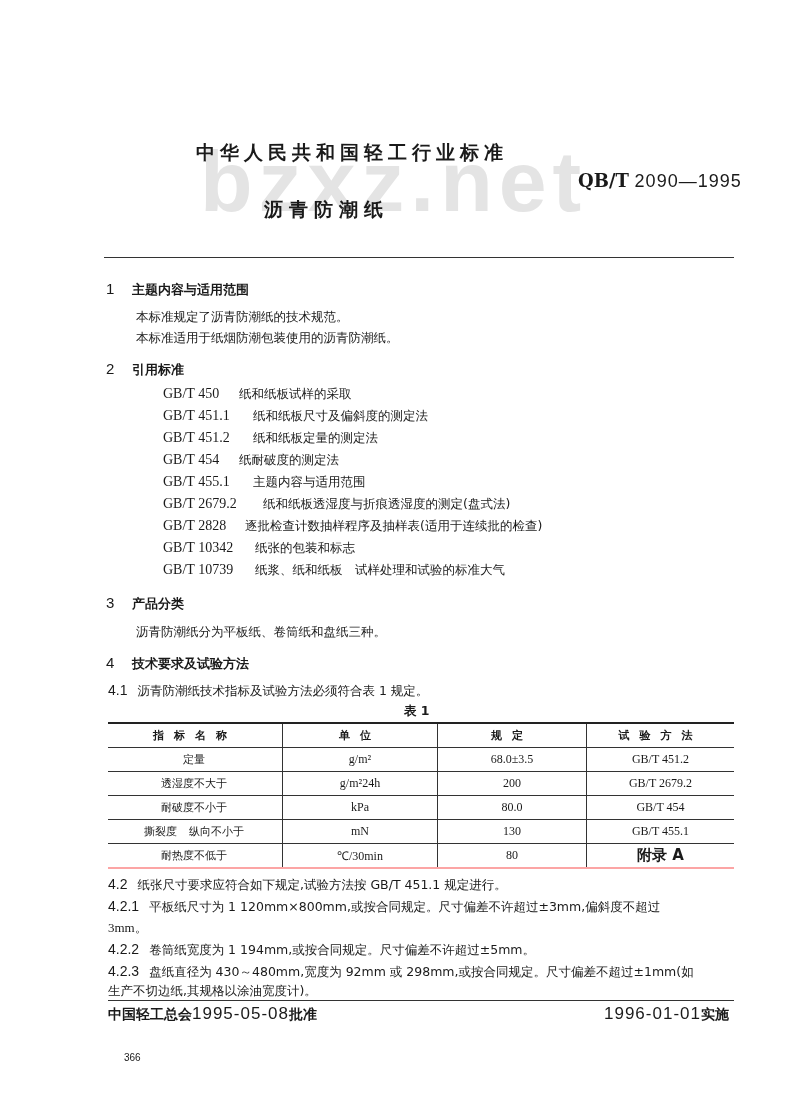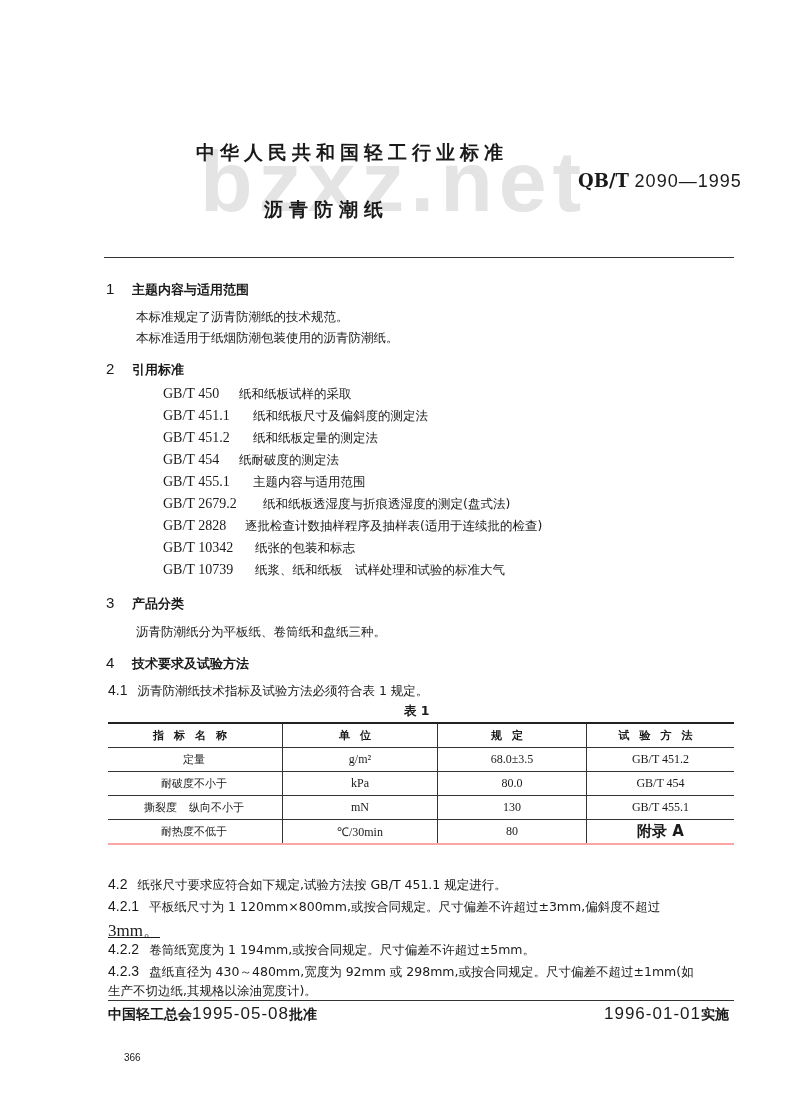--- a/index.html
+++ b/index.html
@@ -19,21 +19,21 @@
   .std-code .num { font-family: "Liberation Sans", sans-serif; letter-spacing: 1px; }
   .doc-title { left: 264px; top: 197px; font-size: 19px; font-weight: bold; letter-spacing: 6px; z-index: 1; }
   .rule { position: absolute; left: 104px; width: 630px; height: 0; border-top: 1.5px solid #333; }
   .sec-h { font-size: 13px; font-weight: bold; }
   .sec-h .n { font-family: "Liberation Sans", sans-serif; font-weight: normal; font-size: 15px; display: inline-block; width: 26px; }
   .body-t { font-size: 12.5px; }
   .ref { font-size: 12.5px; }
   .ref .code { font-family: "Liberation Serif", serif; font-size: 14px; display: inline-block; margin-left: 29px; }
   .clause { font-size: 12.5px; }
   .clause .n { font-family: "Liberation Sans", sans-serif; font-size: 14px; margin-right: 10px; }
-  .serif { font-family: "Liberation Serif", serif; font-size: 17px; text-decoration: underline; }
+  .serif { font-family: "Liberation Serif", serif; font-size: 13px; }
   table.spec {
     position: absolute; left: 108px; top: 722px; width: 626px; border-collapse: collapse;
     font-size: 11px;
   }
   table.spec td, table.spec th {
     border-top: 1px solid #333; border-bottom: 1px solid #333; height: 23px; padding: 0; text-align: center;
     font-weight: normal;
   }
   table.spec tr:first-child th { border-top: 2px solid #222; }
   table.spec tr:last-child td { border-bottom: 2px solid #fca5a5; }
@@ -113,20 +113,31 @@
             <span></span>
           </div>
         </td>
     <td class="c2 val">g/m²</td>
     <td class="c3 val">68.0±3.5</td>
     <td class="c4 val">GB/T 451.2</td>
   </tr>
   <tr>
     <td class="c1">
           <div class="name-cell">
+            <span class="name-left"><span>透湿度</span></span>
+            <span>不大于</span>
+          </div>
+        </td>
+    <td class="c2 val">g/m²24h</td>
+    <td class="c3 val">200</td>
+    <td class="c4 val">GB/T 2679.2</td>
+  </tr>
+  <tr>
+    <td class="c1">
+          <div class="name-cell">
             <span class="name-left"><span>耐破度</span></span>
             <span>不小于</span>
           </div>
         </td>
     <td class="c2 val">kPa</td>
     <td class="c3 val">80.0</td>
     <td class="c4 val">GB/T 454</td>
   </tr>
   <tr>
     <td class="c1">

